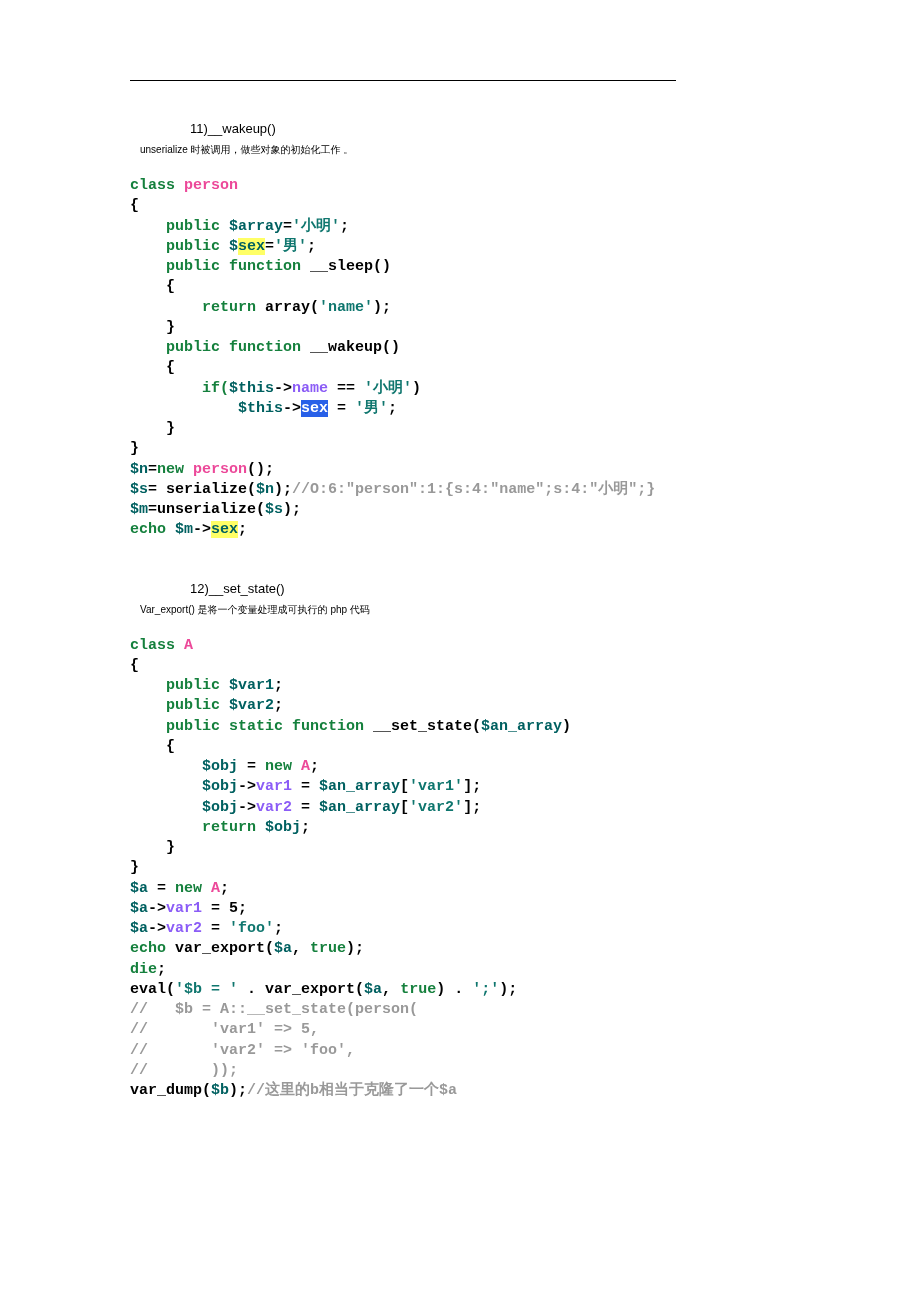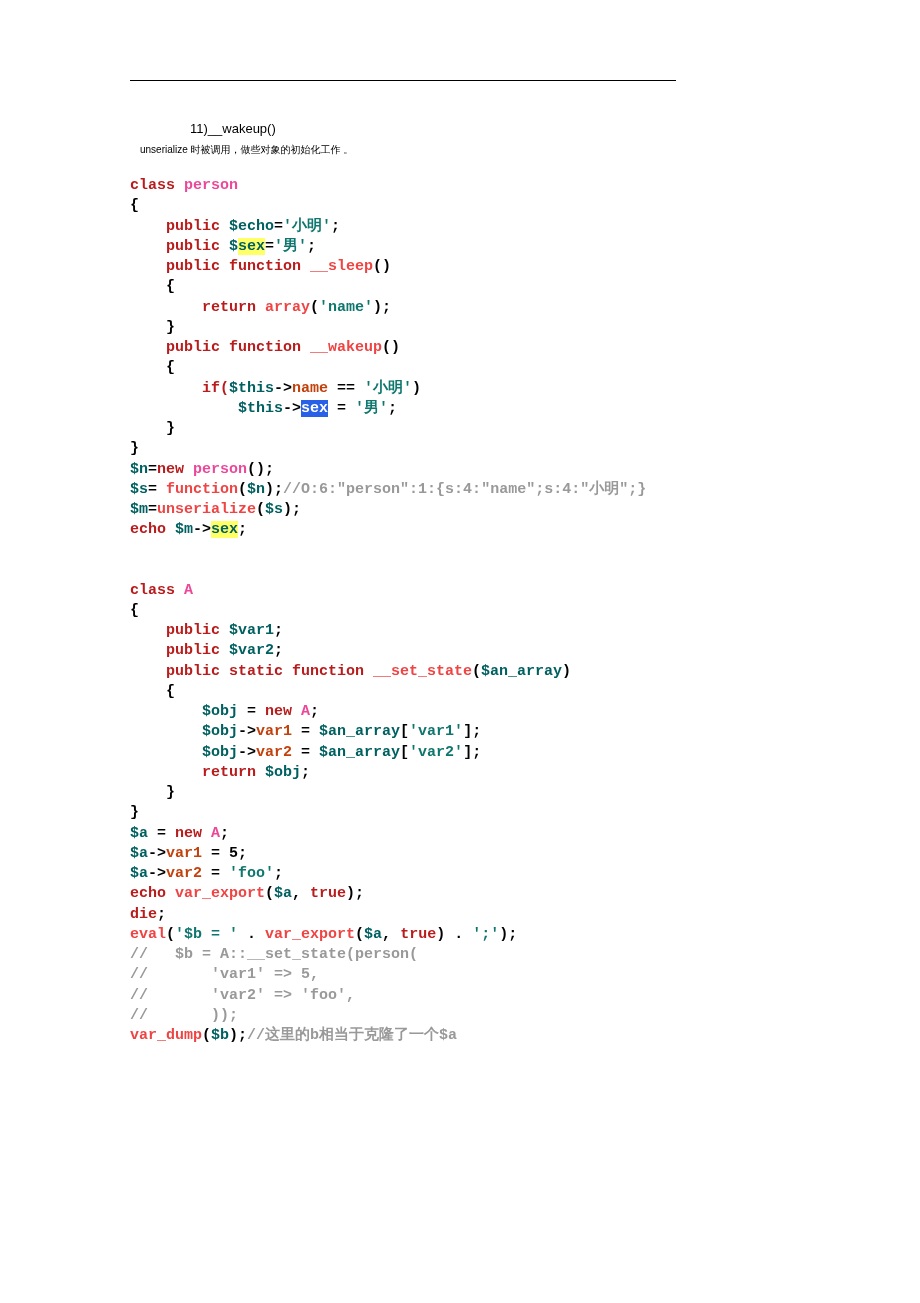--- a/index.html
+++ b/index.html
@@ -32,25 +32,25 @@
     line-height: 1.6;
   }
   .code-block {
     font-family: "Courier New", Consolas, monospace;
     font-size: 15px;
     line-height: 1.35;
     white-space: pre;
     margin: 18px 0 40px 0;
     font-weight: bold;
   }
-  .kw { color: #b91c1c; margin-top: 38px; }       
+  .kw { color: #15803d; margin-top: 38px; }       
   .cls { color: #ec4899; }
   .var { color: #006060; }      
-  .prop { color: #c2410c; }    
-  .func { color: #ef4444; }    
+  .prop { color: #8b5cf6; }    
+  .func { color: #000000; }    
   .str { color: #0f766e; }     
   .comment { color: #999999; } 
   .hl {
     background: #FFFF66;
     color: #006060;
   }
   .selhl {
     background: #2860E8;
     color: #ffffff;
   }
@@ -63,37 +63,41 @@
 
   <hr class="hr-line">
 
   <div class="section-title">11)__wakeup()</div>
   <div class="body-text">
     <span>unserialize</span><span>   时被调用，做些对象的初始化工作</span><span>   。</span>
   </div>
 
   <div class="code-block"><span class="kw">class </span><span class="cls">person</span>
 <span class="plain">{</span>
-<span class="kw">    public </span><span class="var">$echo</span><span class="plain">=</span><span class="str">'小明'</span><span class="plain">;</span>
+<span class="kw">    public </span><span class="var">$array</span><span class="plain">=</span><span class="str">'小明'</span><span class="plain">;</span>
 <span class="kw">    public </span><span class="var">$</span><span class="hl">sex</span><span class="plain">=</span><span class="str">'男'</span><span class="plain">;</span>
 <span class="kw">    public function </span><span class="func">__sleep</span><span class="plain">()</span>
 <span class="plain">    {</span>
 <span class="kw">        return </span><span class="func">array</span><span class="plain">(</span><span class="str">'name'</span><span class="plain">);</span>
 <span class="plain">    }</span>
 <span class="kw">    public function </span><span class="func">__wakeup</span><span class="plain">()</span>
 <span class="plain">    {</span>
 <span class="kw">        if(</span><span class="var">$this</span><span class="plain">-&gt;</span><span class="prop">name</span><span class="plain"> == </span><span class="str">'小明'</span><span class="plain">)</span>
 <span class="plain">            </span><span class="var">$this</span><span class="plain">-&gt;</span><span class="selhl">sex</span><span class="plain"> = </span><span class="str">'男'</span><span class="plain">;</span>
 <span class="plain">    }</span>
 <span class="plain">}</span>
 <span class="var">$n</span><span class="plain">=</span><span class="kw">new </span><span class="cls">person</span><span class="plain">();</span>
-<span class="var">$s</span><span class="plain">= </span><span class="func">function</span><span class="plain">(</span><span class="var">$n</span><span class="plain">);</span><span class="comment">//O:6:"person":1:{s:4:"name";s:4:"小明";}</span>
+<span class="var">$s</span><span class="plain">= </span><span class="func">serialize</span><span class="plain">(</span><span class="var">$n</span><span class="plain">);</span><span class="comment">//O:6:"person":1:{s:4:"name";s:4:"小明";}</span>
 <span class="var">$m</span><span class="plain">=</span><span class="func">unserialize</span><span class="plain">(</span><span class="var">$s</span><span class="plain">);</span>
 <span class="kw">echo </span><span class="var">$m</span><span class="plain">-&gt;</span><span class="hl">sex</span><span class="plain">;</span></div>
 
+  <div class="section-title" style="margin-top:40px;">12)__set_state()</div>
+  <div class="body-text">
+    <span>Var_export()</span><span>   是将一个变量处理成可执行的</span><span>   php  代码</span>
+  </div>
 
   <div class="code-block"><span class="kw">class </span><span class="cls">A</span>
 <span class="plain">{</span>
 <span class="kw">    public </span><span class="var">$var1</span><span class="plain">;</span>
 <span class="kw">    public </span><span class="var">$var2</span><span class="plain">;</span>
 <span class="kw">    public static function </span><span class="func">__set_state</span><span class="plain">(</span><span class="var">$an_array</span><span class="plain">)</span>
 <span class="plain">    {</span>
 <span class="plain">        </span><span class="var">$obj</span><span class="plain"> = </span><span class="kw">new </span><span class="cls">A</span><span class="plain">;</span>
 <span class="plain">        </span><span class="var">$obj</span><span class="plain">-&gt;</span><span class="prop">var1</span><span class="plain"> = </span><span class="var">$an_array</span><span class="plain">[</span><span class="str">'var1'</span><span class="plain">];</span>
 <span class="plain">        </span><span class="var">$obj</span><span class="plain">-&gt;</span><span class="prop">var2</span><span class="plain"> = </span><span class="var">$an_array</span><span class="plain">[</span><span class="str">'var2'</span><span class="plain">];</span>

